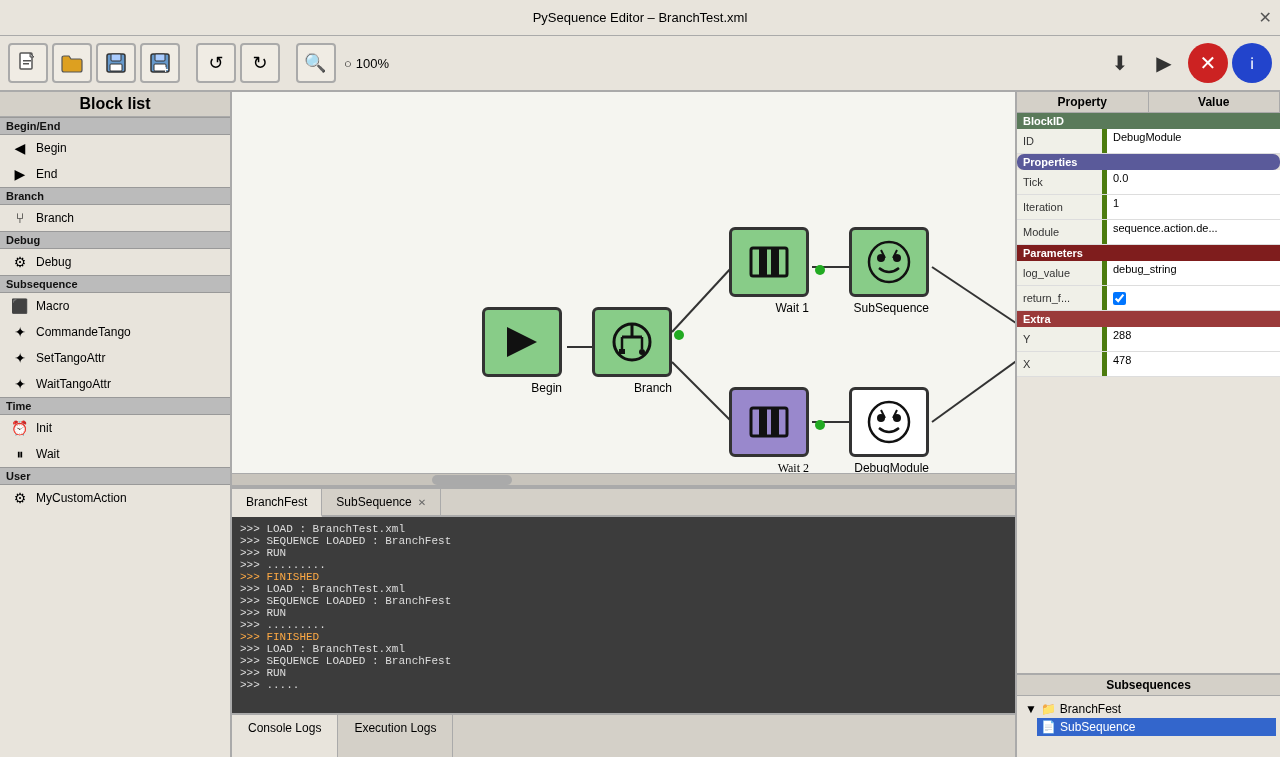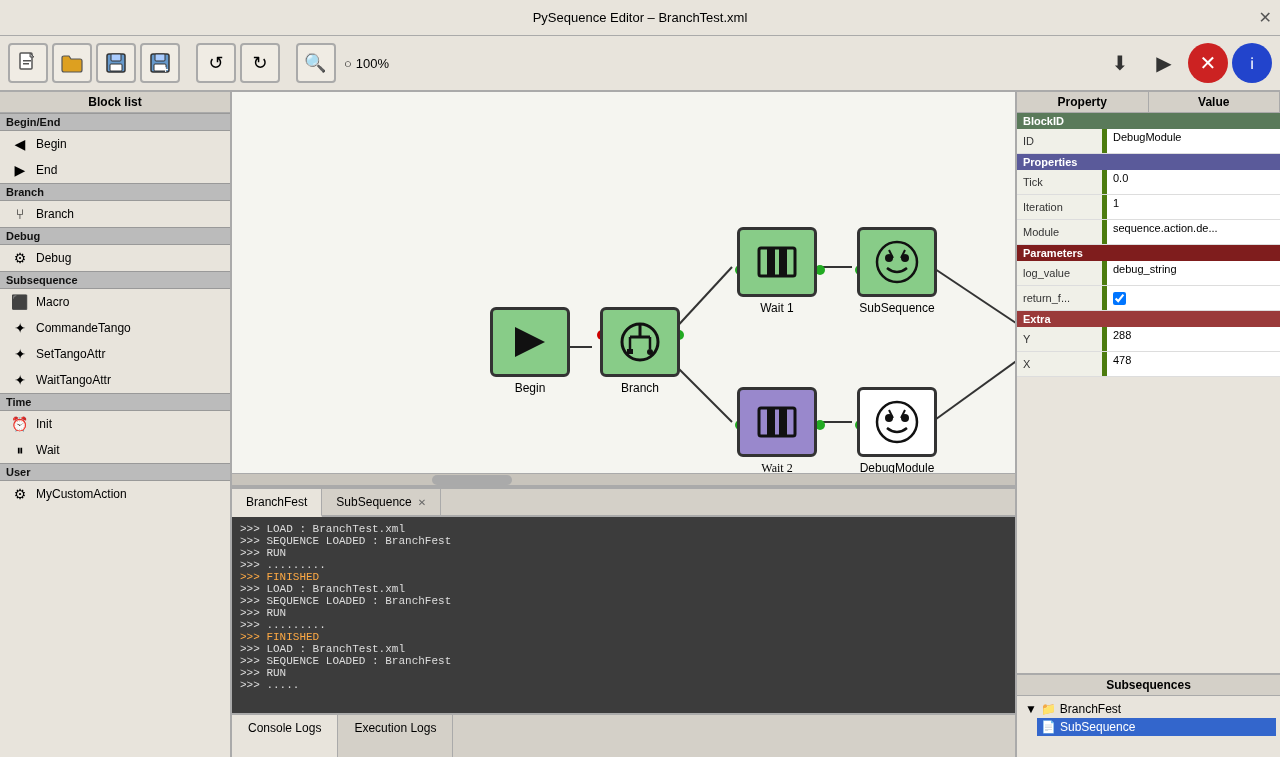--- a/index.html
+++ b/index.html
@@ -100,21 +100,21 @@
       width: 232px;
       background: #e8e4dc;
       border-right: 2px solid #aaa;
       overflow-y: auto;
       flex-shrink: 0;
     }
     .sidebar-title {
       background: #d4d0c8;
       text-align: center;
       padding: 3px 0;
-      font-size: 12px;
+      font-size: 16px;
       font-weight: bold;
       border-bottom: 1px solid #aaa;
     }
     .sidebar-cat {
       background: #bbb;
       padding: 2px 6px;
       font-size: 11px;
       font-weight: bold;
       color: #111;
       border-top: 1px solid #999;
@@ -149,22 +149,21 @@
       position: relative;
       overflow: hidden;
       border-bottom: 2px solid #aaa;
     }
 
     
     .node {
       position: absolute;
       display: flex;
       flex-direction: column;
-      align-items: center;
-      margin-left: 8px;
+      align-items: flex-end;
     }
     .node-box {
       border: 3px solid #333;
       border-radius: 6px;
       display: flex;
       align-items: center;
       justify-content: center;
       font-size: 28px;
       font-weight: bold;
       position: relative;
@@ -272,21 +271,21 @@
       font-size: 12px;
       border-right: 1px solid #aaa;
     }
     .prop-section {
       background: #5a7a5a;
       color: white;
       padding: 2px 6px;
       font-weight: bold;
       font-size: 11px;
     }
-    .prop-section.blue { background: #5a5a9a; }
+    .prop-section.blue { background: #5a5a9a; border-radius: 7px; }
     .prop-section.orange { background: #7f1d1d; }
     .prop-section.red { background: #9a3a3a; }
     .prop-row {
       display: flex;
       border-bottom: 1px solid #ddd;
     }
     .prop-key {
       flex: 0 0 90px;
       padding: 6px 6px;
       color: #333;

